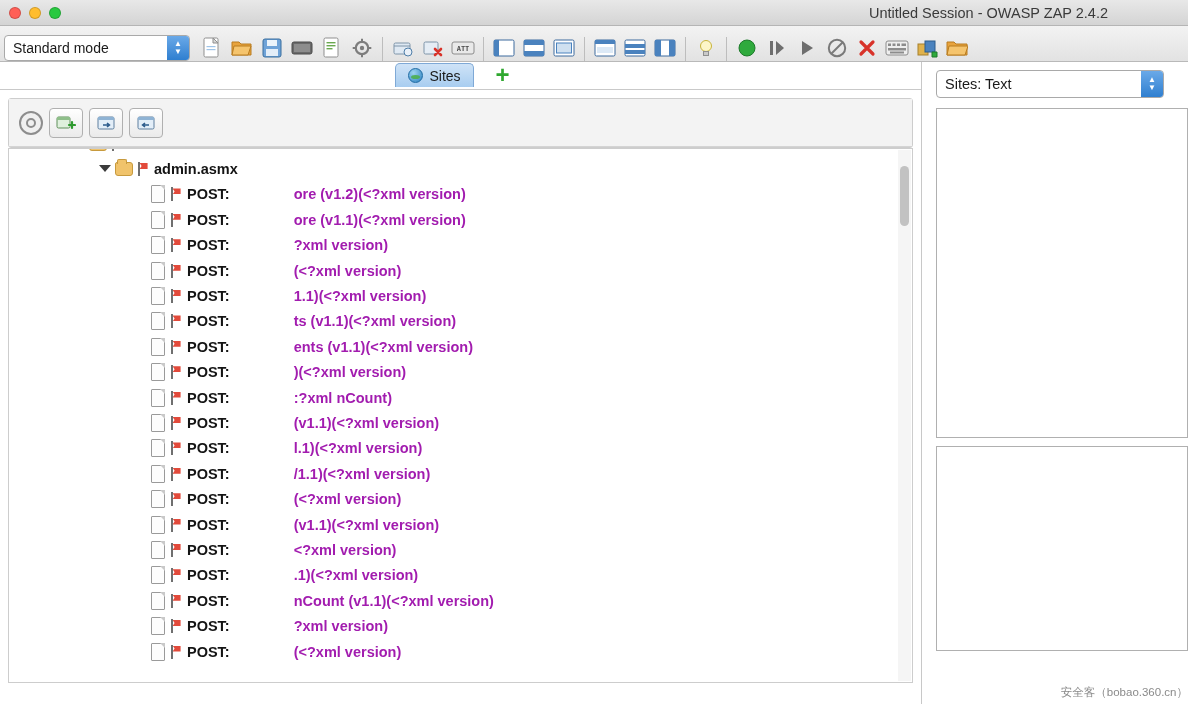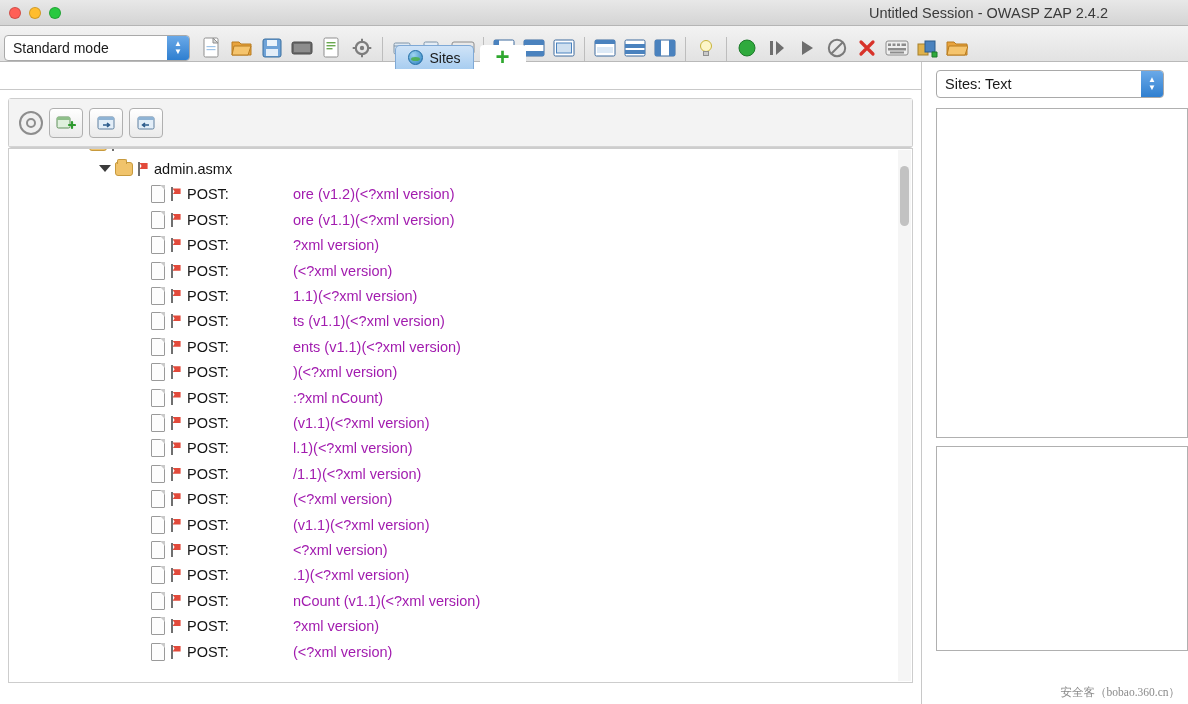--- a/index.html
+++ b/index.html
@@ -105,21 +105,21 @@
     background: #ffffff;
     border-right: 1px solid #c8c8c8;
     position: relative;
   }
   .tabstrip {
     height: 28px;
     background: #ffffff;
     display: flex;
     align-items: flex-end;
     justify-content: center;
-    padding-bottom: 20px;
+    padding-bottom: 2px;
     gap: 6px;
     border-bottom: 1px solid #c9c9c9;
   }
   .tab {
     display: flex; align-items: center; gap: 6px;
     height: 24px;
     padding: 0 12px;
     border: 1px solid #7fa9d6;
     border-bottom: none;
     border-radius: 5px 5px 0 0;
@@ -204,20 +204,21 @@
     left: 0; right: 0;
     padding: 0;
   }
   .tnode {
     display: flex;
     align-items: center;
     height: 25.4px;
     font-size: 14.5px;
     color: #141414;
     white-space: nowrap;
+    font-weight: bold;
   }
   .twist {
     width: 12px; height: 12px;
     margin-right: 4px;
     position: relative;
     flex: none;
   }
   .twist::before {
     content: "";
     position: absolute;
@@ -332,25 +333,25 @@
   .text-area {
     width: 252px;
     border: 1px solid #b0b0b0;
     background: #ffffff;
   }
   .ta-top { height: 330px; margin-bottom: 8px; }
   .ta-bottom { height: 205px; }
 
   .watermark {
     position: absolute;
-    right: 8px;
+    right: 0;
     bottom: 4px;
     font-size: 11.5px;
     color: #8a8a8a;
-    font-family: Liberation Serif, serif;
+    font-family: Liberation Sans, sans-serif;
   }
 </style>
 </head>
 <body>
 
 <div class="titlebar">
   <div class="traffic">
     <div class="tl-dot tl-close"></div>
     <div class="tl-dot tl-min"></div>
     <div class="tl-dot tl-max"></div>

